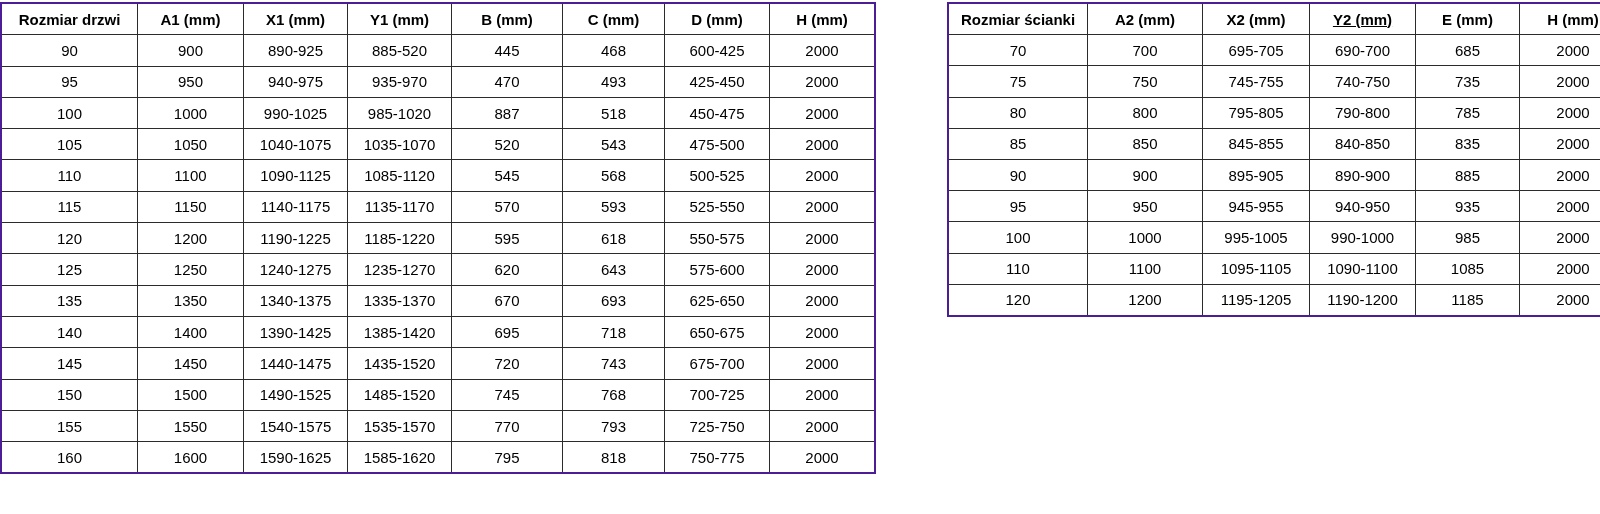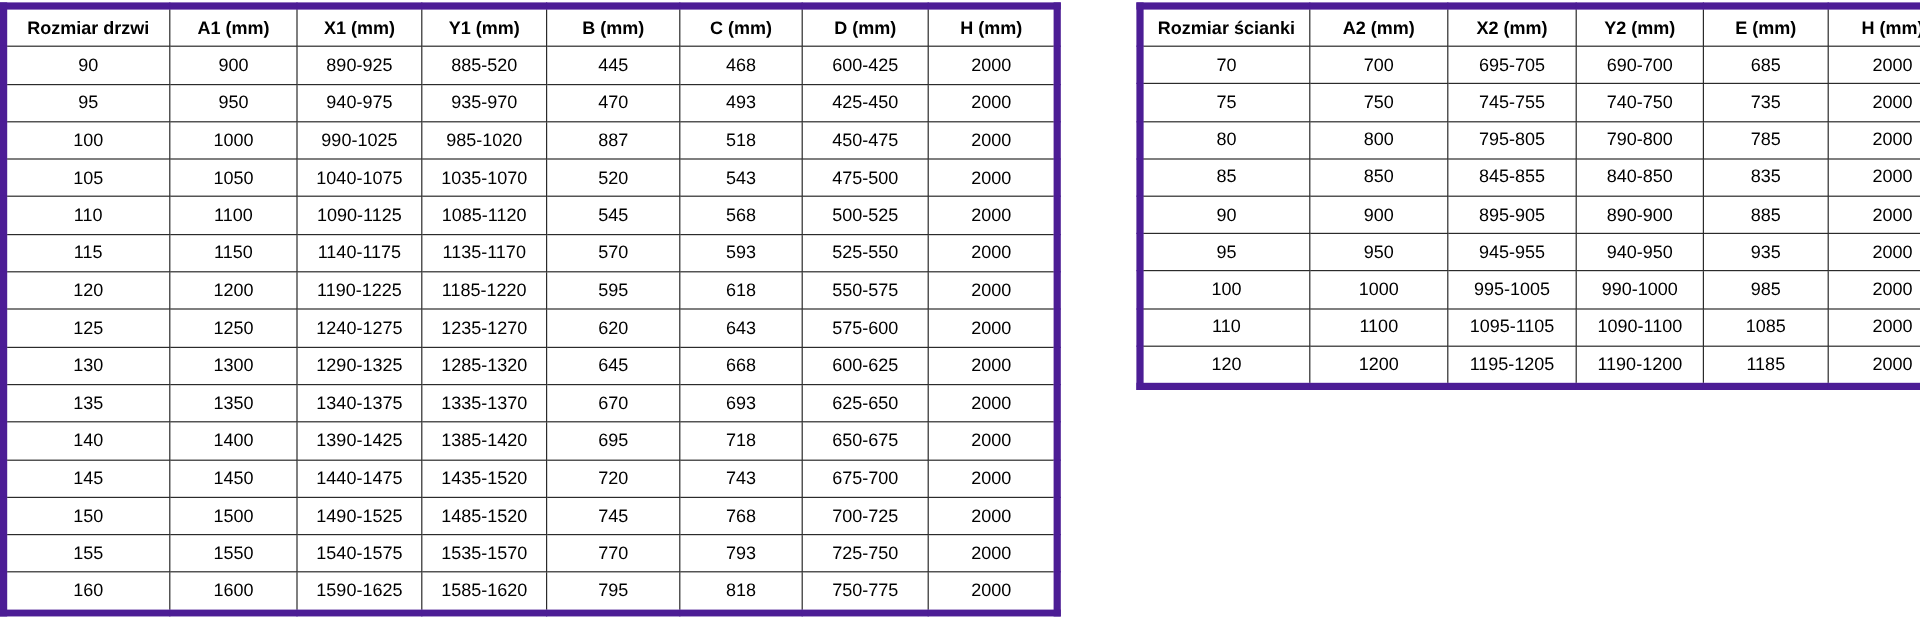--- a/index.html
+++ b/index.html
@@ -14,21 +14,21 @@
     background: #ffffff;
     font-family: "Liberation Sans", sans-serif;
     color: #000000;
     overflow: hidden;
   }
   table.dims-table {
     position: absolute;
     border-collapse: collapse;
     table-layout: fixed;
     background: #ffffff;
-    border: 6px solid #4c1d95;
+    border: 2px solid #4c1d95;
     font-size: 15px;
   }
   .dims-table th, .dims-table td {
     border: 1px solid #2b2b2b;
     text-align: center;
     vertical-align: middle;
     padding: 0 2px;
     white-space: nowrap;
     overflow: hidden;
   }
@@ -53,21 +53,21 @@
   
   table.wall-table {
     left: 947px;
     top: 2px;
     width: 648px;
   }
   .wall-table th, .wall-table td { height: 30.2px; }
   .wall-table th:nth-child(1) { width: 134px; }
   .wall-table th:nth-child(2) { width: 110px; }
   .wall-table th:nth-child(3) { width: 102px; }
-  .wall-table th:nth-child(4) { width: 101px; }
+  .wall-table th:nth-child(4) { width: 101px; text-decoration: underline; }
   .wall-table th:nth-child(5) { width: 99px; }
   .wall-table th:nth-child(6) { width: 102px; }
 </style>
 </head>
 <body>
 
 <div class="page">
   <table class="dims-table door-table">
       <thead>
         <tr>
@@ -156,30 +156,20 @@
           <td>125</td>
           <td>1250</td>
           <td>1240-1275</td>
           <td>1235-1270</td>
           <td>620</td>
           <td>643</td>
           <td>575-600</td>
           <td>2000</td>
         </tr>
         <tr>
-          <td>130</td>
-          <td>1300</td>
-          <td>1290-1325</td>
-          <td>1285-1320</td>
-          <td>645</td>
-          <td>668</td>
-          <td>600-625</td>
-          <td>2000</td>
-        </tr>
-        <tr>
           <td>135</td>
           <td>1350</td>
           <td>1340-1375</td>
           <td>1335-1370</td>
           <td>670</td>
           <td>693</td>
           <td>625-650</td>
           <td>2000</td>
         </tr>
         <tr>

